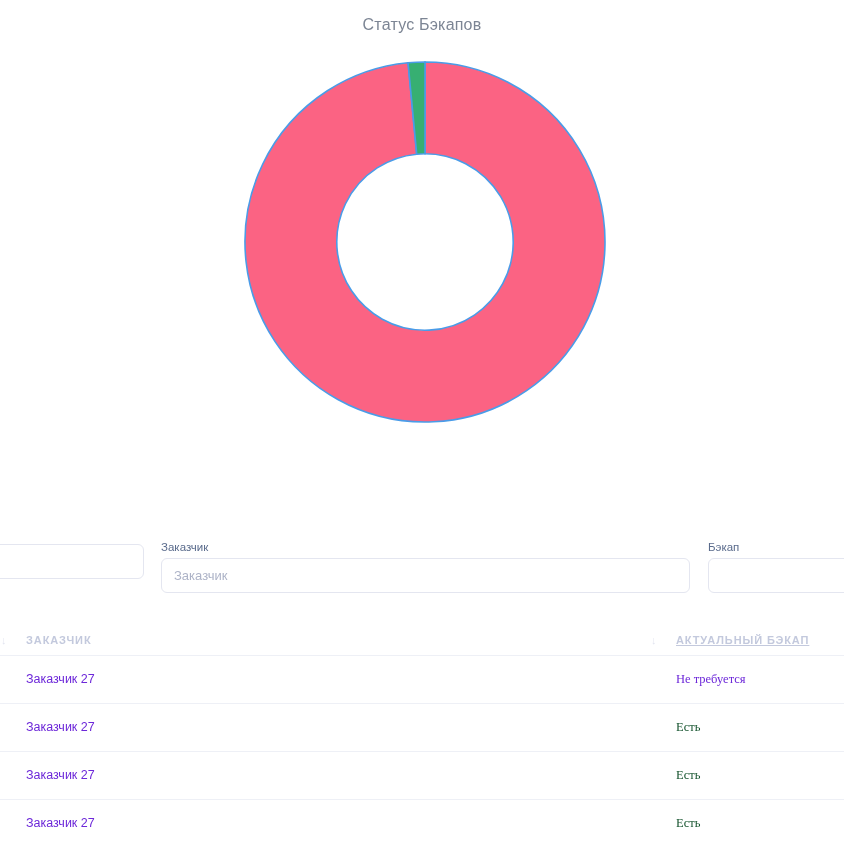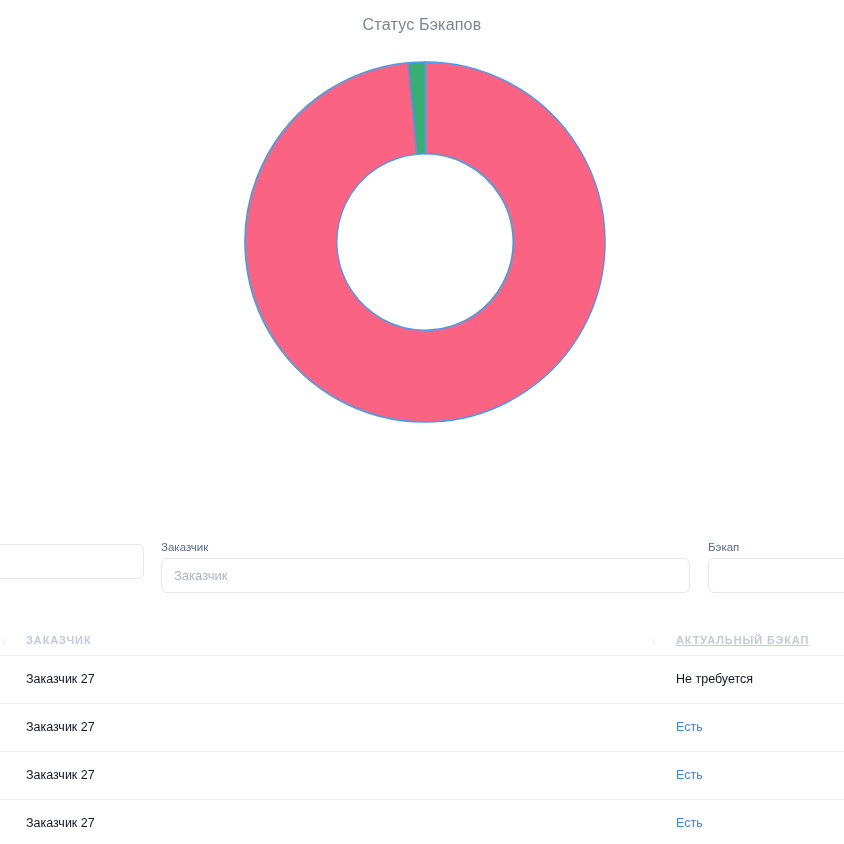--- a/index.html
+++ b/index.html
@@ -136,26 +136,26 @@
 
   .row {
     position: relative;
     height: 48px;
     border-top: 1px solid #eef0f6;
   }
   .cell {
     position: absolute;
     top: 16px;
     font-size: 12.5px;
-    color: #0f172a;
+    color: #6d28d9;
     white-space: nowrap;
   }
   .cell-a { left: 26px; }
-  .cell-b { left: 676px; }
-  .cell-b.ok { color: #3b82f6; }
+  .cell-b { left: 676px; font-family: Liberation Serif, serif; }
+  .cell-b.ok { color: #14532d; }
 </style>
 </head>
 <body>
 
 <div id="page">
 
   <section class="chart-panel">
 
     <div class="chart-title">Статус Бэкапов</div>
 

